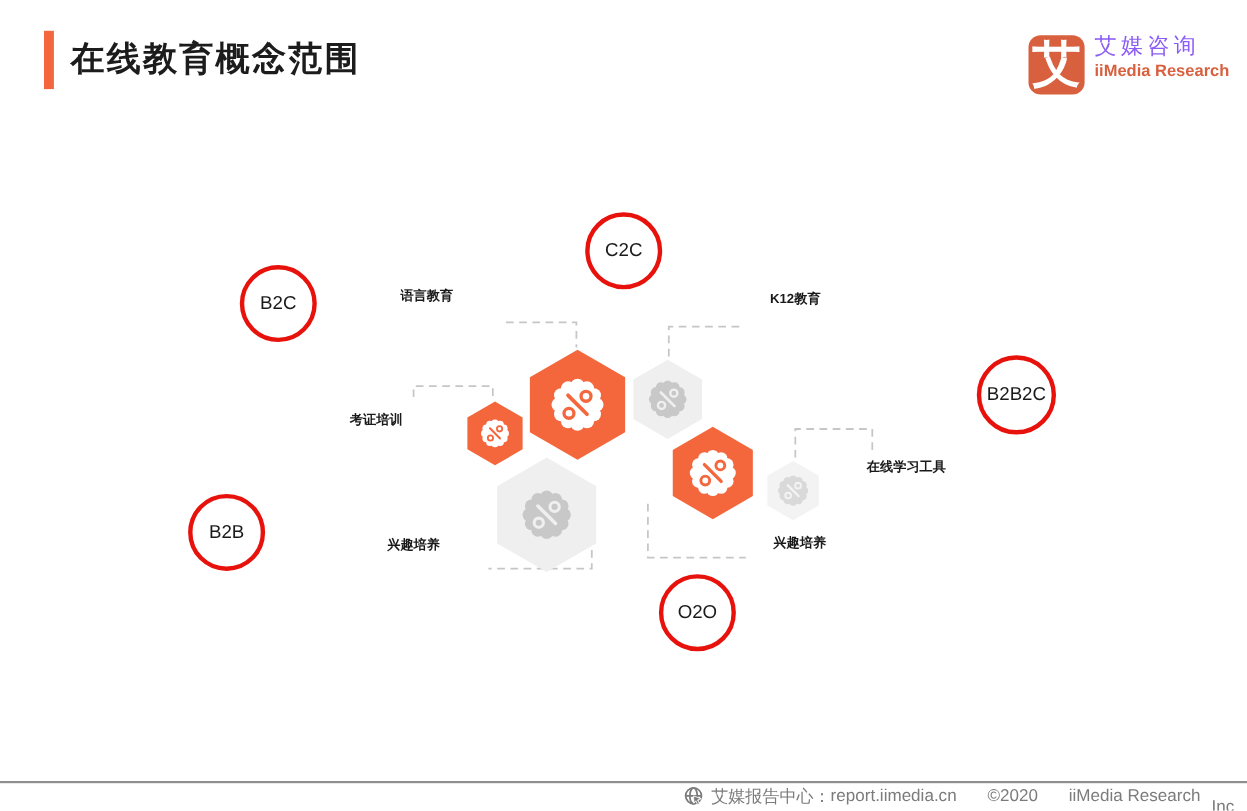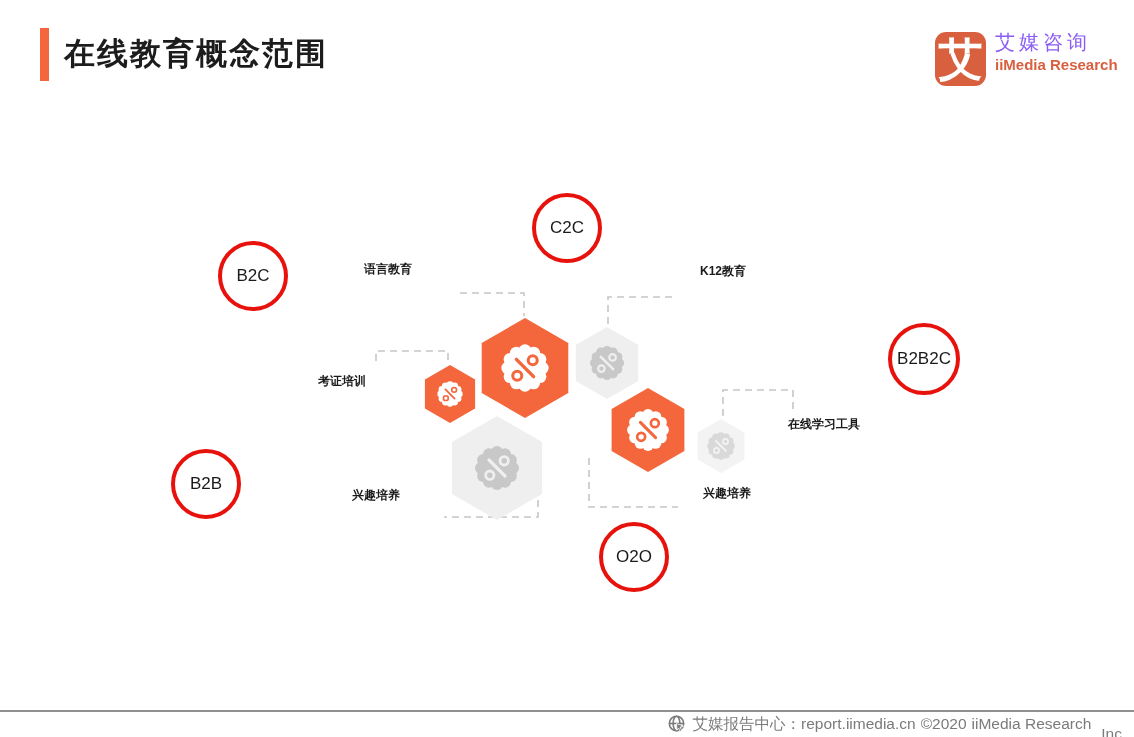--- a/index.html
+++ b/index.html
@@ -23,21 +23,21 @@
   .circle{position:absolute;width:70px;height:70px;border:4.5px solid #E8120C;border-radius:50%;
           background:#ffffff;box-sizing:border-box;display:flex;align-items:center;justify-content:center;
           font-size:17px;color:#1a1a1a;white-space:nowrap;}
   .dlabel{position:absolute;font-size:12px;font-weight:700;color:#1a1a1a;white-space:nowrap;line-height:1.1;}
   .dlabel.small{font-size:12px;}
 
   
   .footer-line{position:absolute;left:0;right:0;top:710px;height:2px;background:#8F8F8F;}
   .footer{position:absolute;right:12px;top:712px;height:24px;display:flex;align-items:center;
           color:#7B7B7B;font-size:15.5px;font-weight:400;white-space:nowrap;}
-  .footer .seg{margin-left:5px;}
+  .footer .seg{margin-left:28px;}
   .footer .seg.first{margin-left:6px;}
   .footer .seg.tight{margin-left:10px;margin-top:20px;}
 </style>
 </head>
 <body>
 
 <div class="page">
 
   <div class="accent-bar"></div>
   <h1 class="title">在线教育概念范围</h1>

